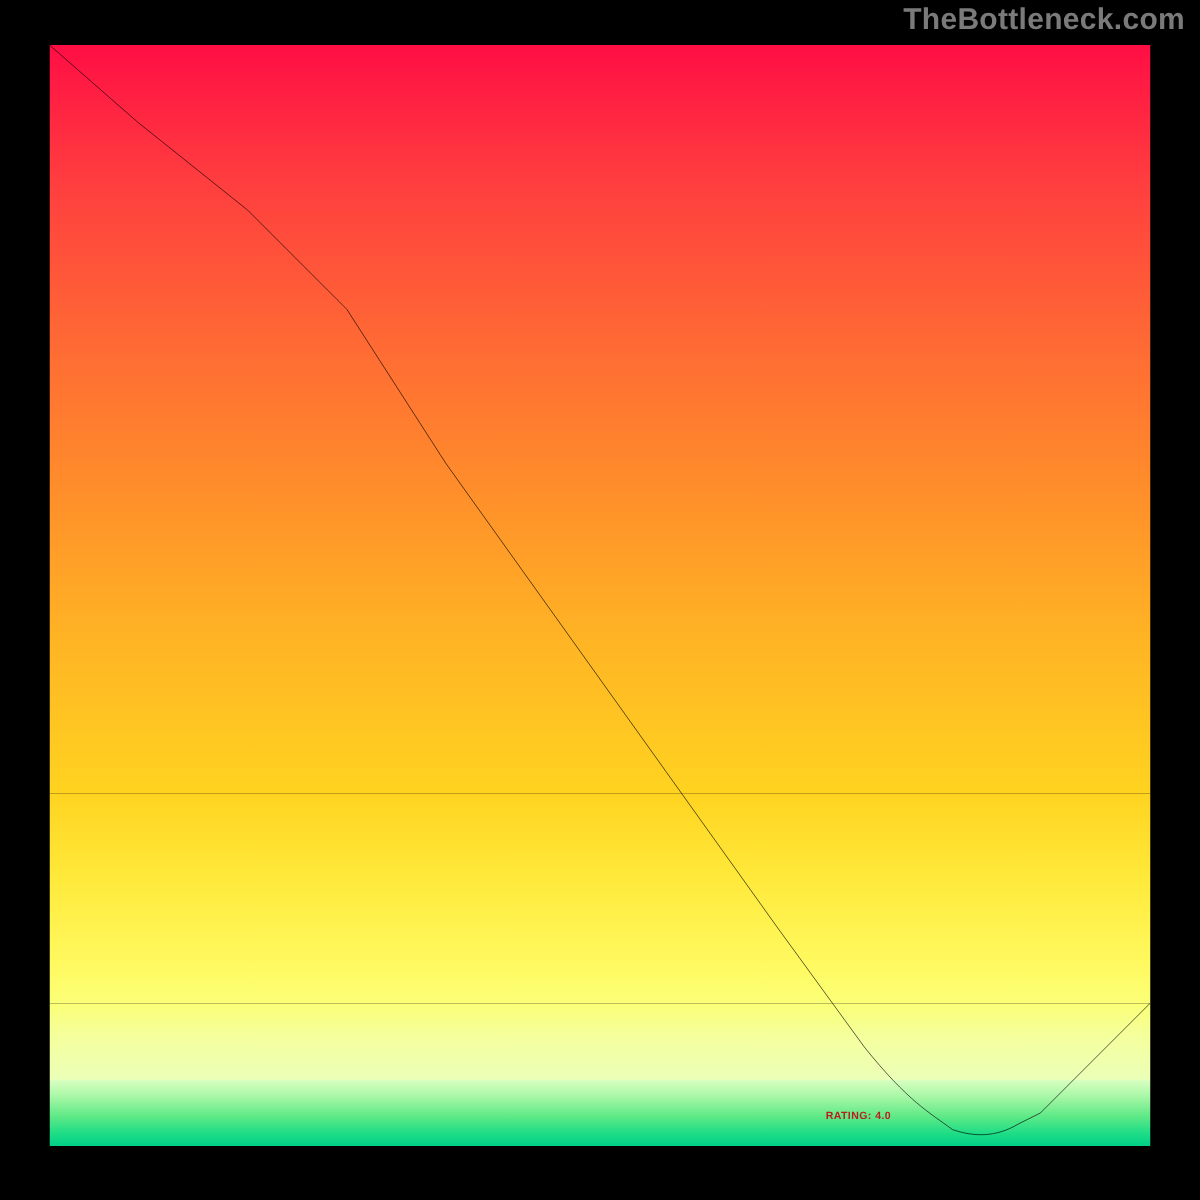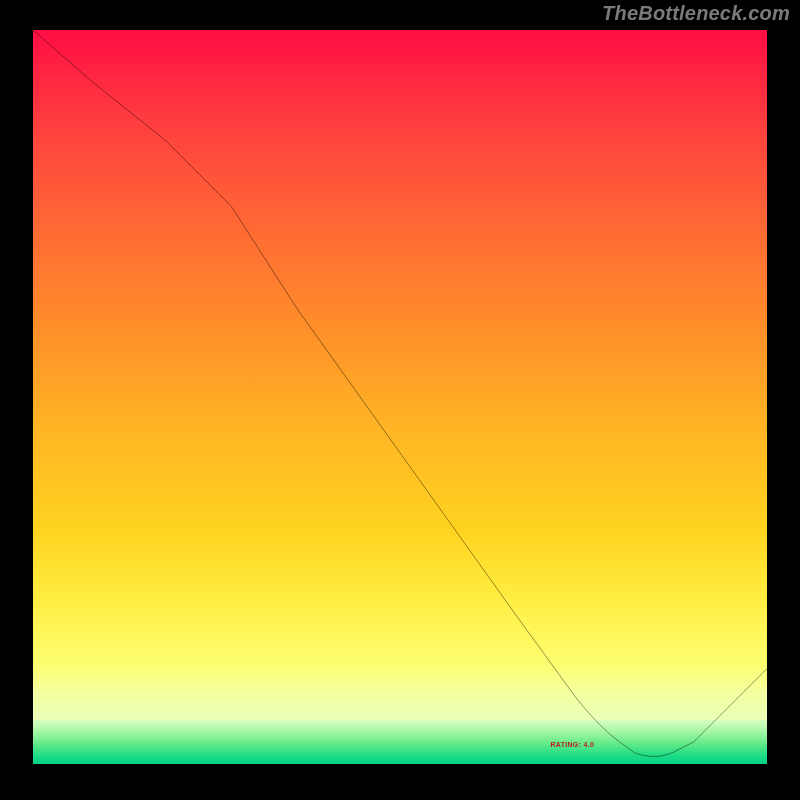--- a/index.html
+++ b/index.html
@@ -17,21 +17,20 @@
     height: 800px;
   }
   .watermark {
     position: absolute;
     top: 2px;
     right: 10px;
     color: #7a7a7a;
     font-size: 20px;
     font-weight: 600;
     letter-spacing: 0.2px;
-    font-style: italic;
   }
   .plot {
     position: absolute;
     left: 33px;
     top: 30px;
     width: 734px;
     height: 734px;
     overflow: hidden;
   }
   

